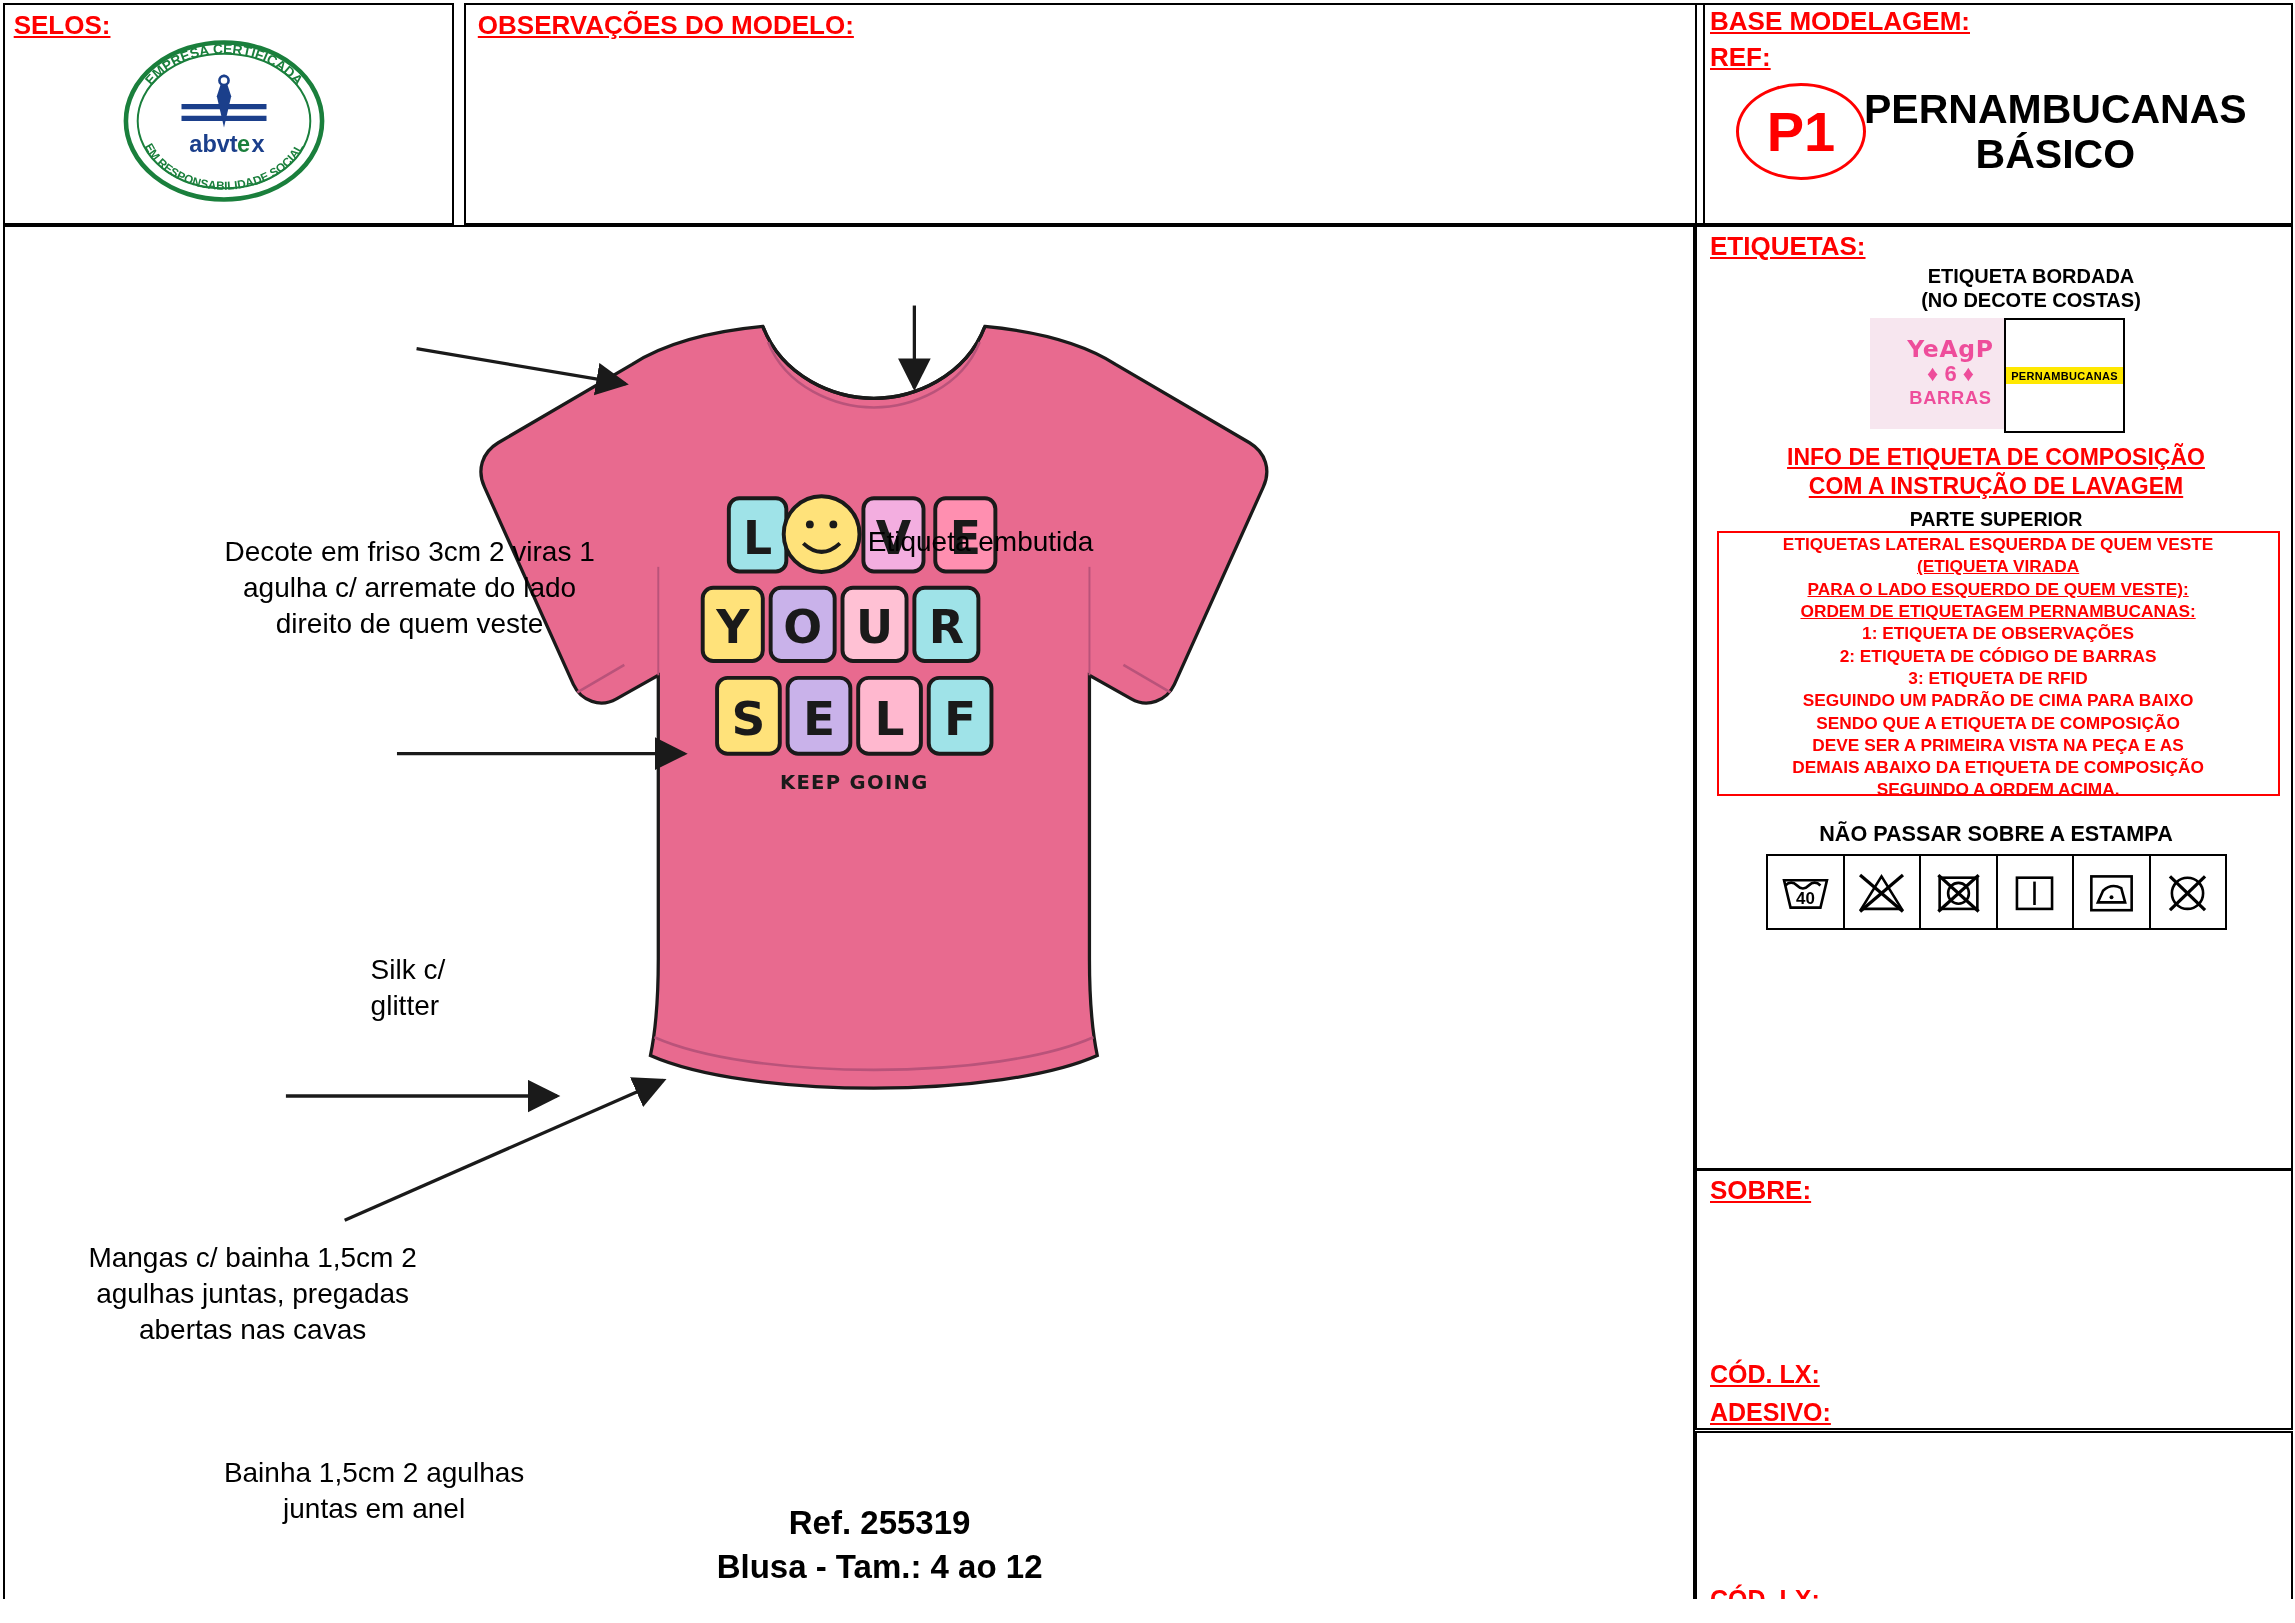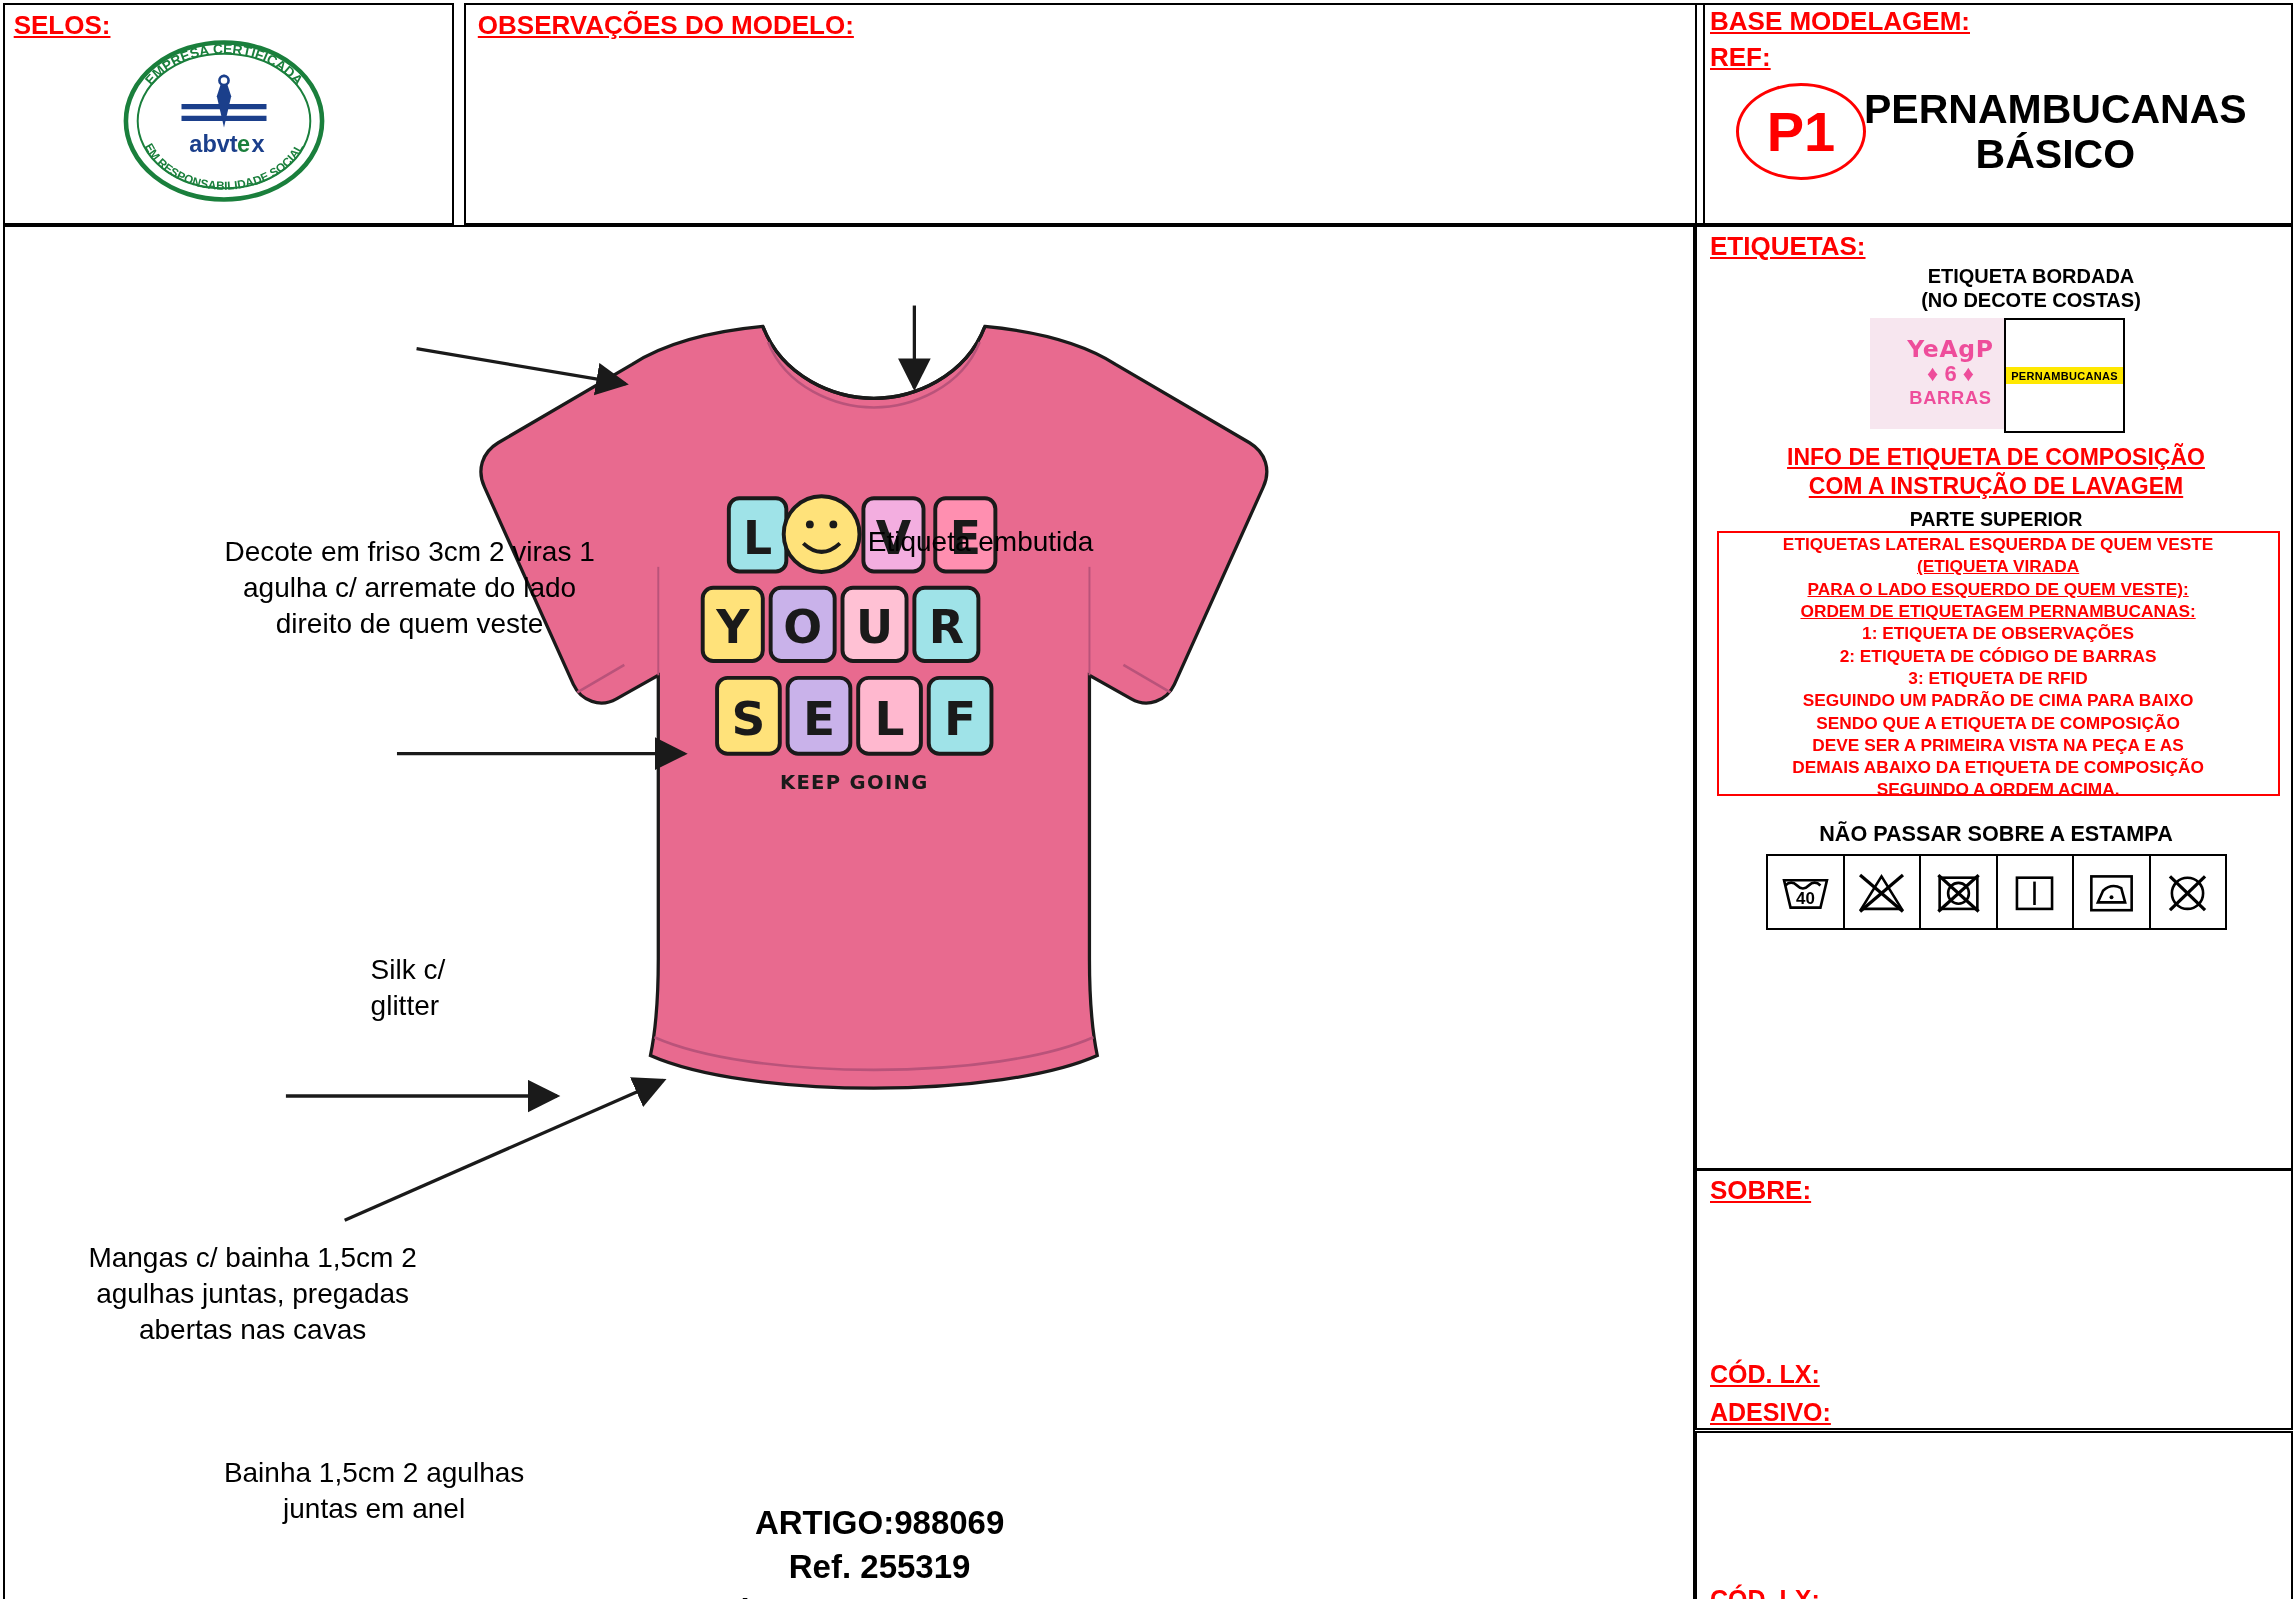--- a/index.html
+++ b/index.html
@@ -215,21 +215,20 @@
       </g>
     </svg>
 
     <div class="anno" id="anno-decote">Decote em friso 3cm 2 viras 1 agulha c/ arremate do lado direito de quem veste</div>
     <div class="anno" id="anno-etiqueta">Etiqueta embutida</div>
     <div class="anno" id="anno-silk">Silk c/ glitter</div>
     <div class="anno" id="anno-mangas">Mangas c/ bainha 1,5cm 2 agulhas juntas, pregadas abertas nas cavas</div>
     <div class="anno" id="anno-bainha">Bainha 1,5cm 2 agulhas juntas em anel</div>
 
     <div id="caption">
-      <div>ARTIGO:988069</div>
       <div>Ref. 255319</div>
       <div>Blusa - Tam.: 4 ao 12</div>
 
     </div>
   </div>
 
   <div class="bx" id="etq-cell">
     <div id="etq-label">ETIQUETAS:</div>
     <div id="etq-bordada">
       <div>ETIQUETA BORDADA</div>

